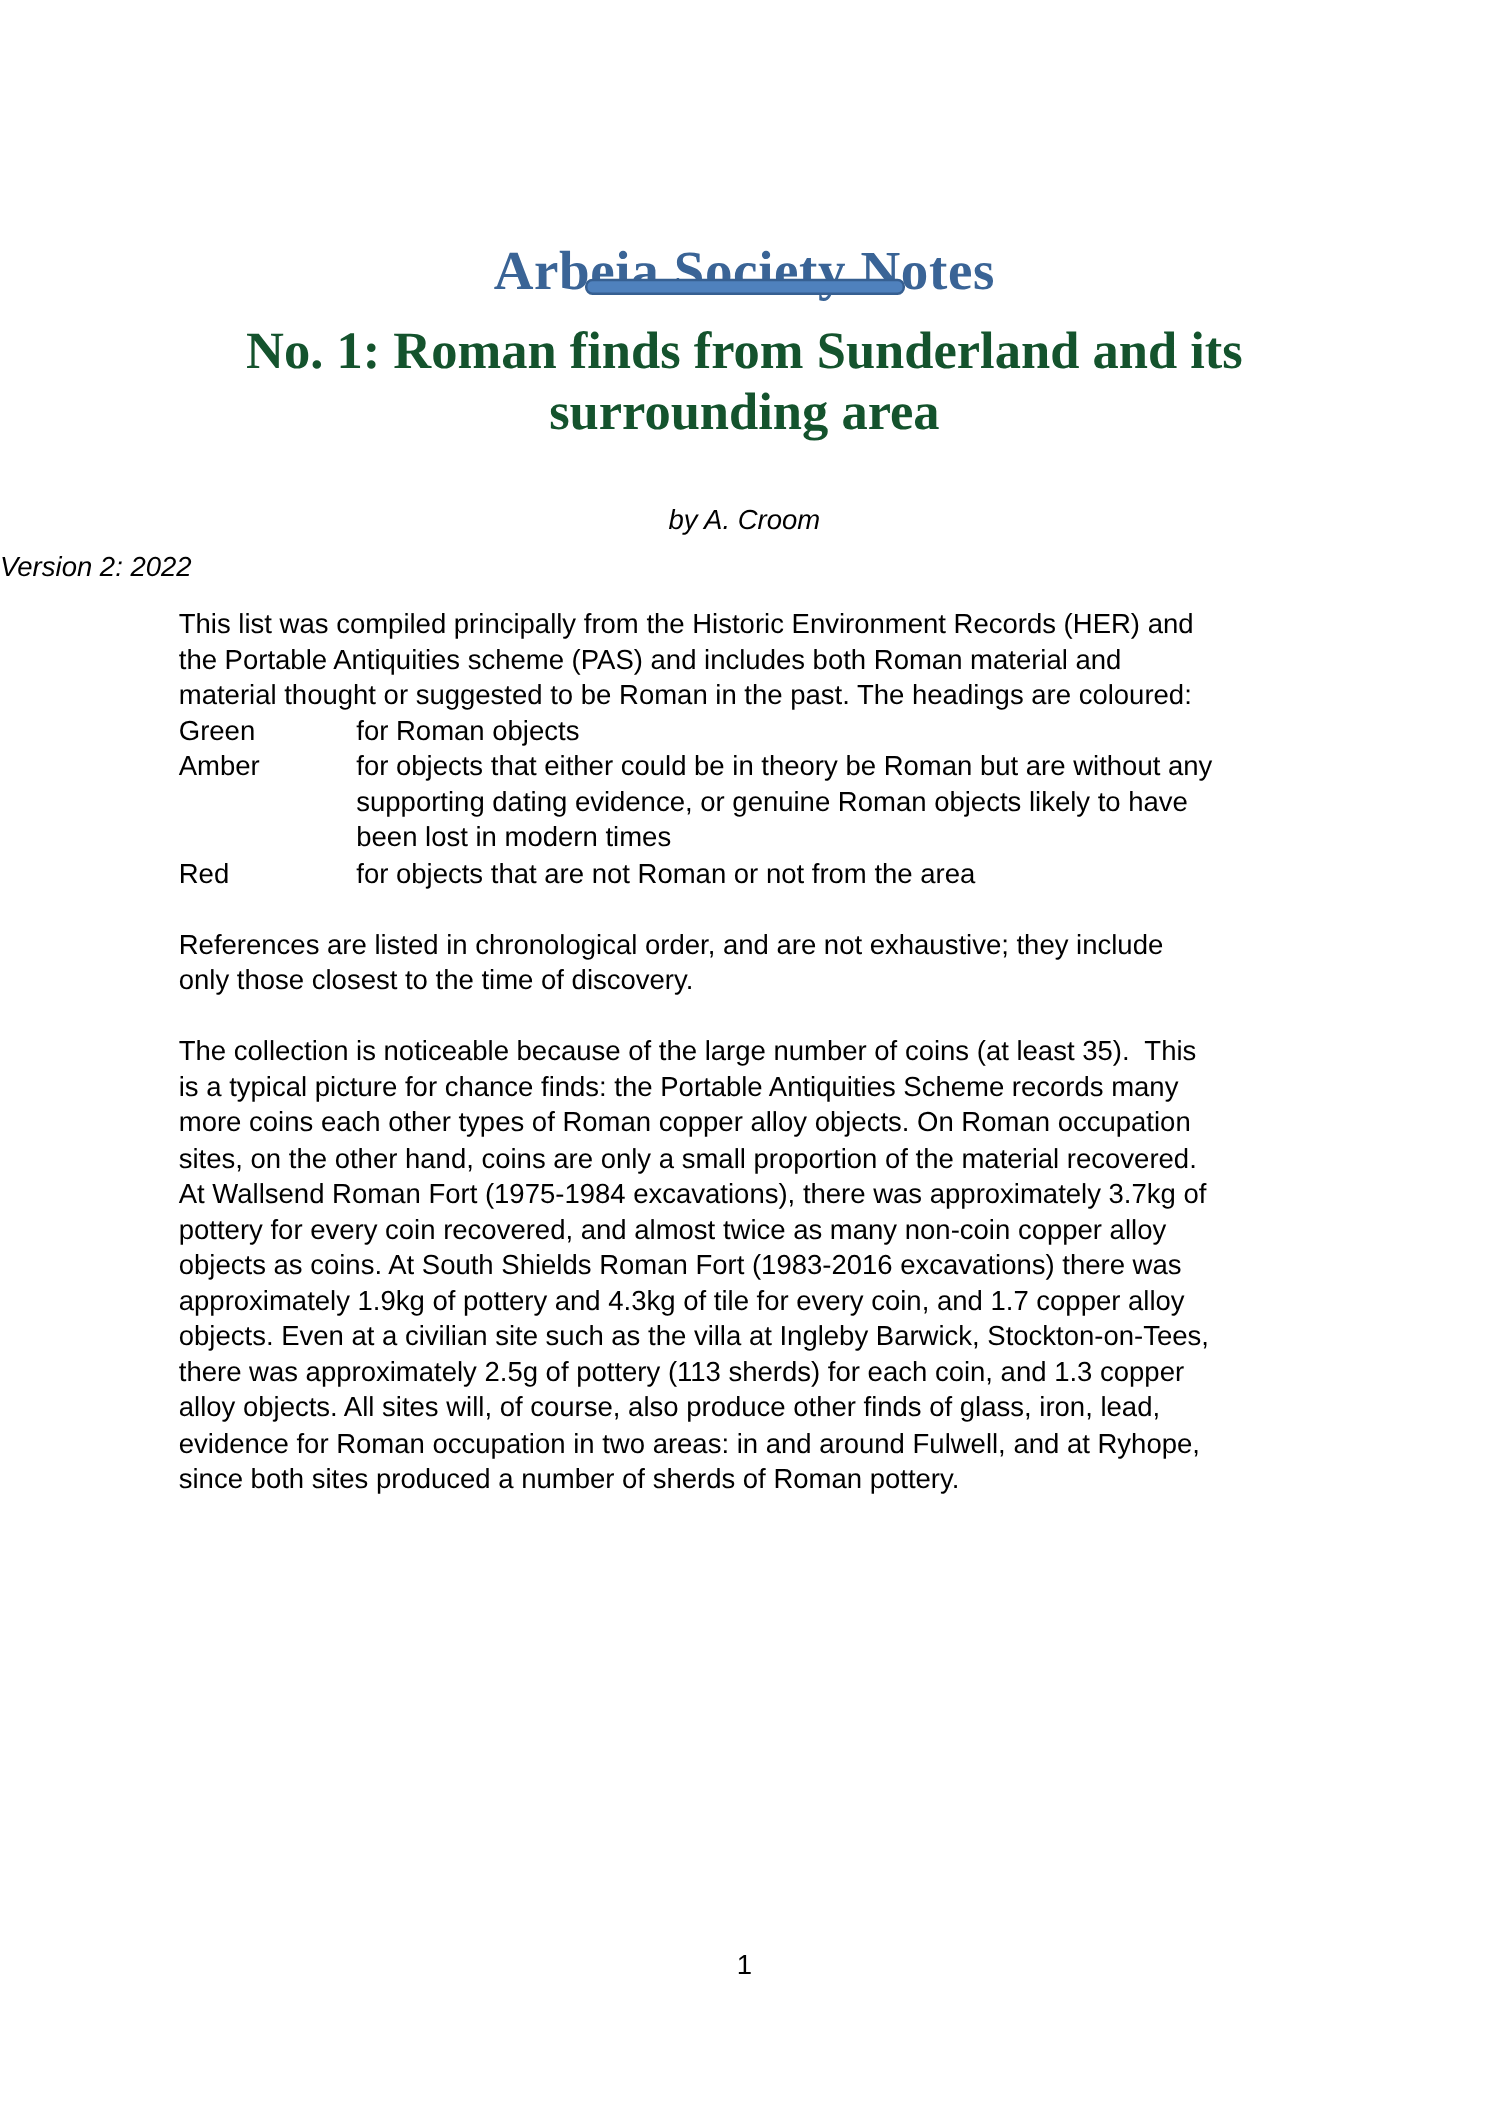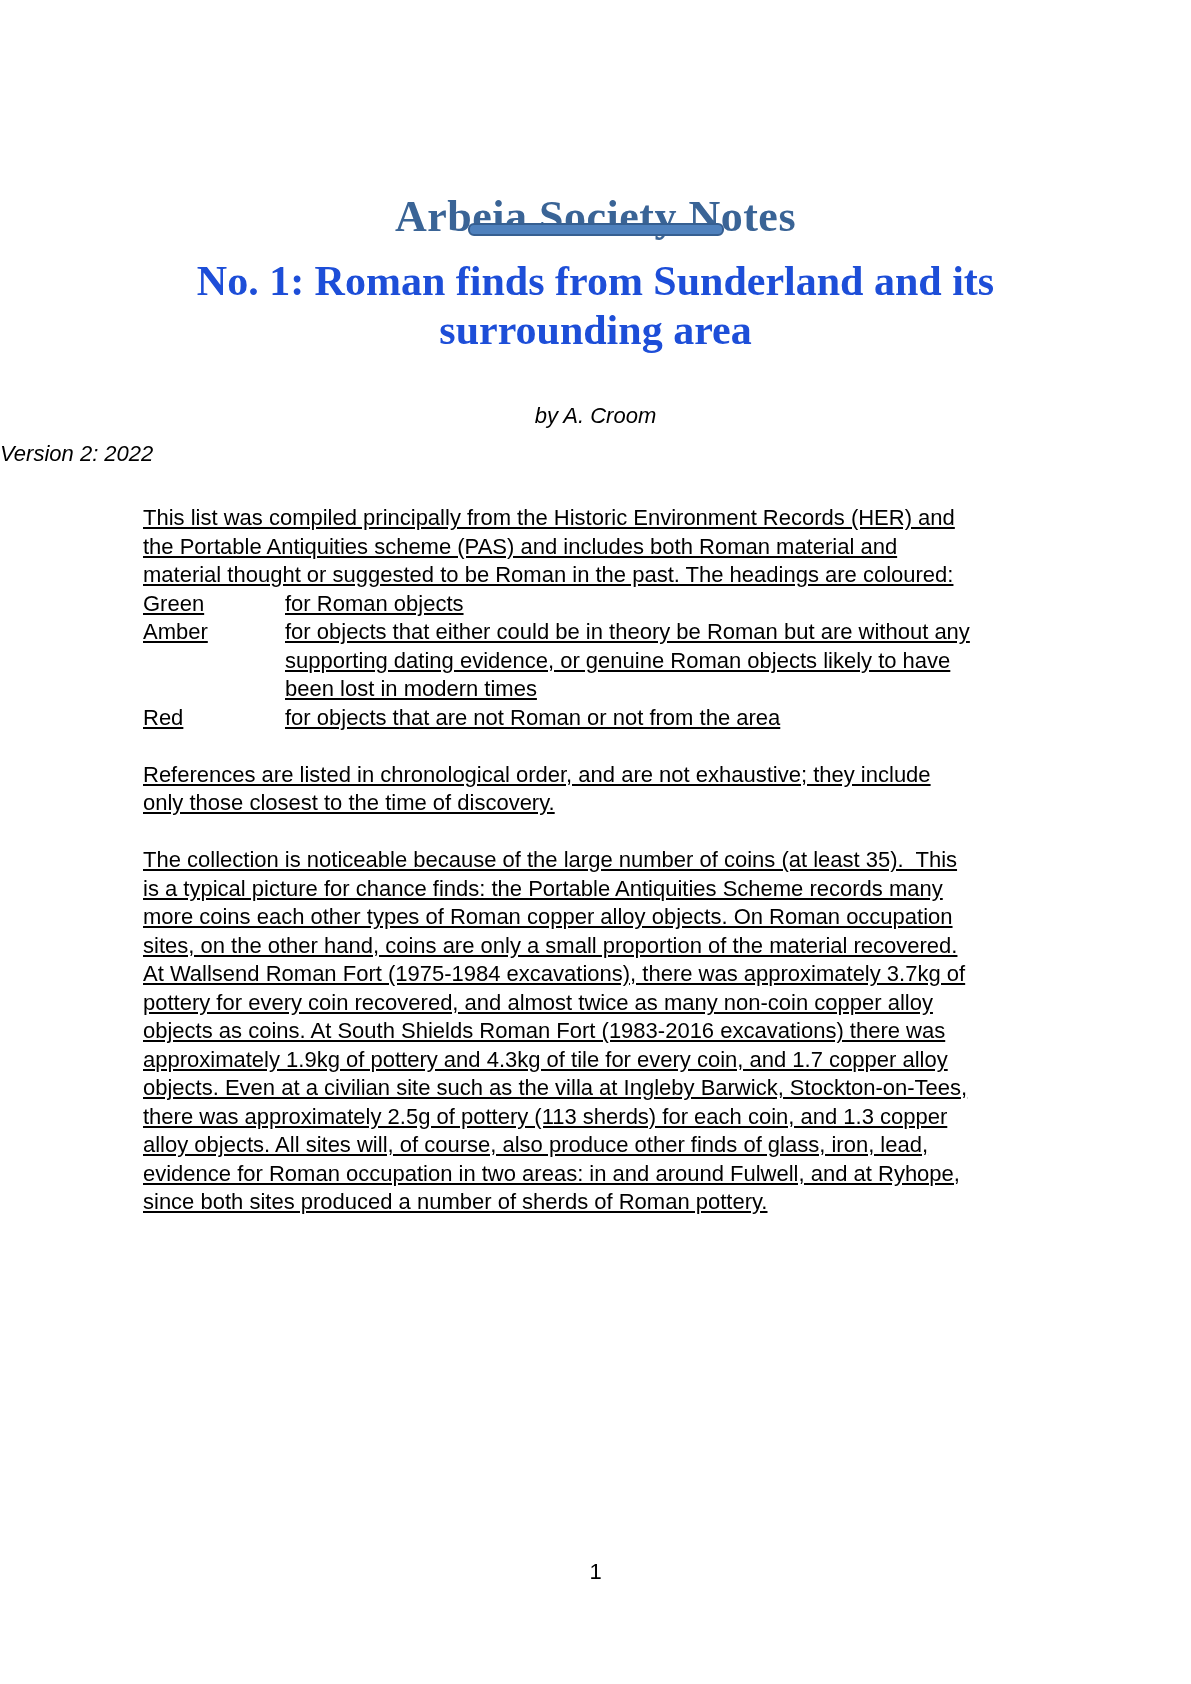--- a/index.html
+++ b/index.html
@@ -40,21 +40,21 @@
   .doc-subtitle {
     position: absolute;
     top: 257px;
     left: 0;
     width: 100%;
     text-align: center;
     font-family: "Liberation Serif", "DejaVu Serif", serif;
     font-weight: bold;
     font-size: 42px;
     line-height: 49px;
-    color: #1d4ed8;
+    color: #14532d;
   }
   .byline {
     position: absolute;
     top: 402px;
     left: 0;
     width: 100%;
     text-align: center;
     font-style: italic;
     font-size: 22px;
     line-height: 28.5px;
@@ -64,25 +64,24 @@
     top: 440px;
     left: 0;
     width: 100%;
     text-align: left;
     font-style: italic;
     font-size: 22px;
     line-height: 28.5px;
   }
   .body-text {
     position: absolute;
-    top: 504px;
+    top: 485px;
     left: 143px;
     font-size: 22px;
     line-height: 28.5px;
-    text-decoration: underline;
   }
   .line { white-space: pre; }
   .key-row { display: flex; }
   .key-label { width: 142px; flex: none; }
   .key-desc { flex: none; }
   .gap { margin-top: 28.5px; }
   .page-number {
     position: absolute;
     top: 1558px;
     left: 0;

